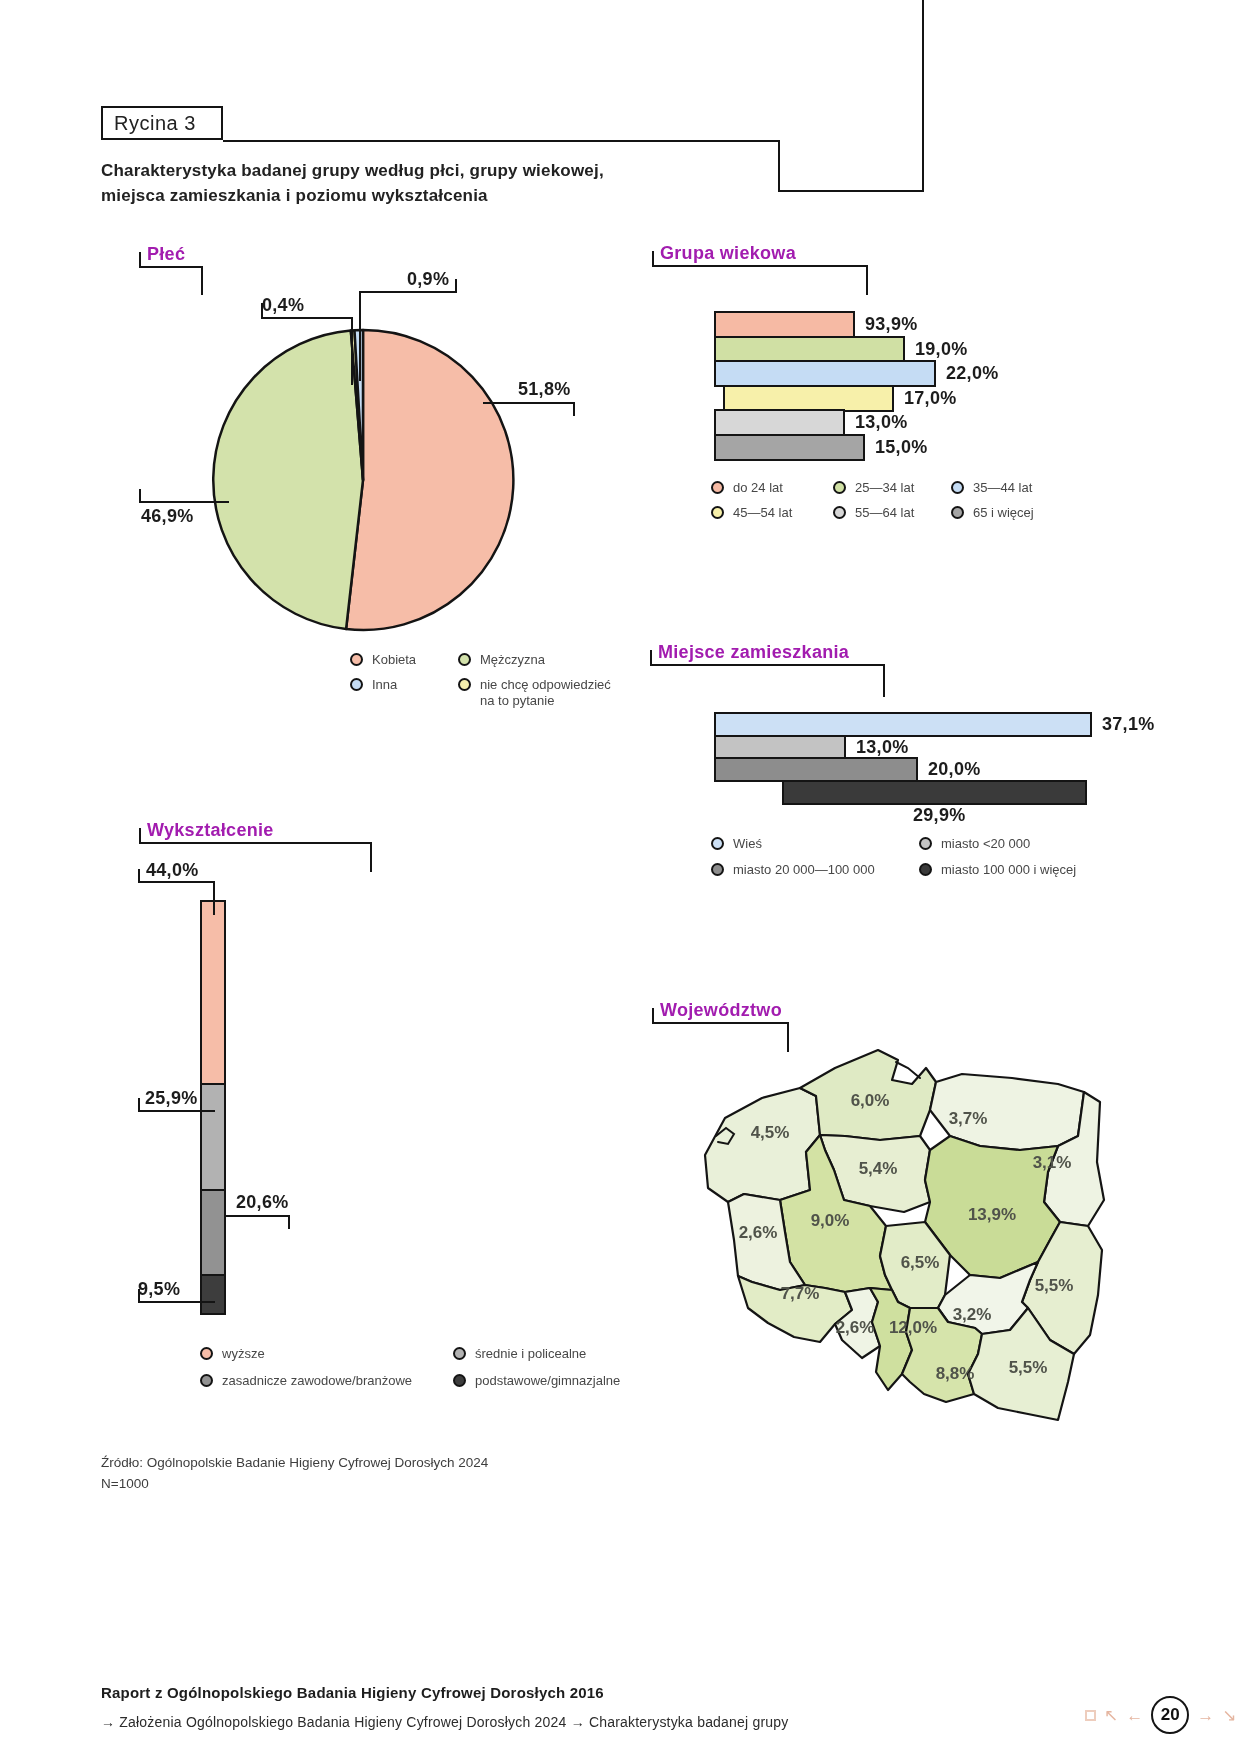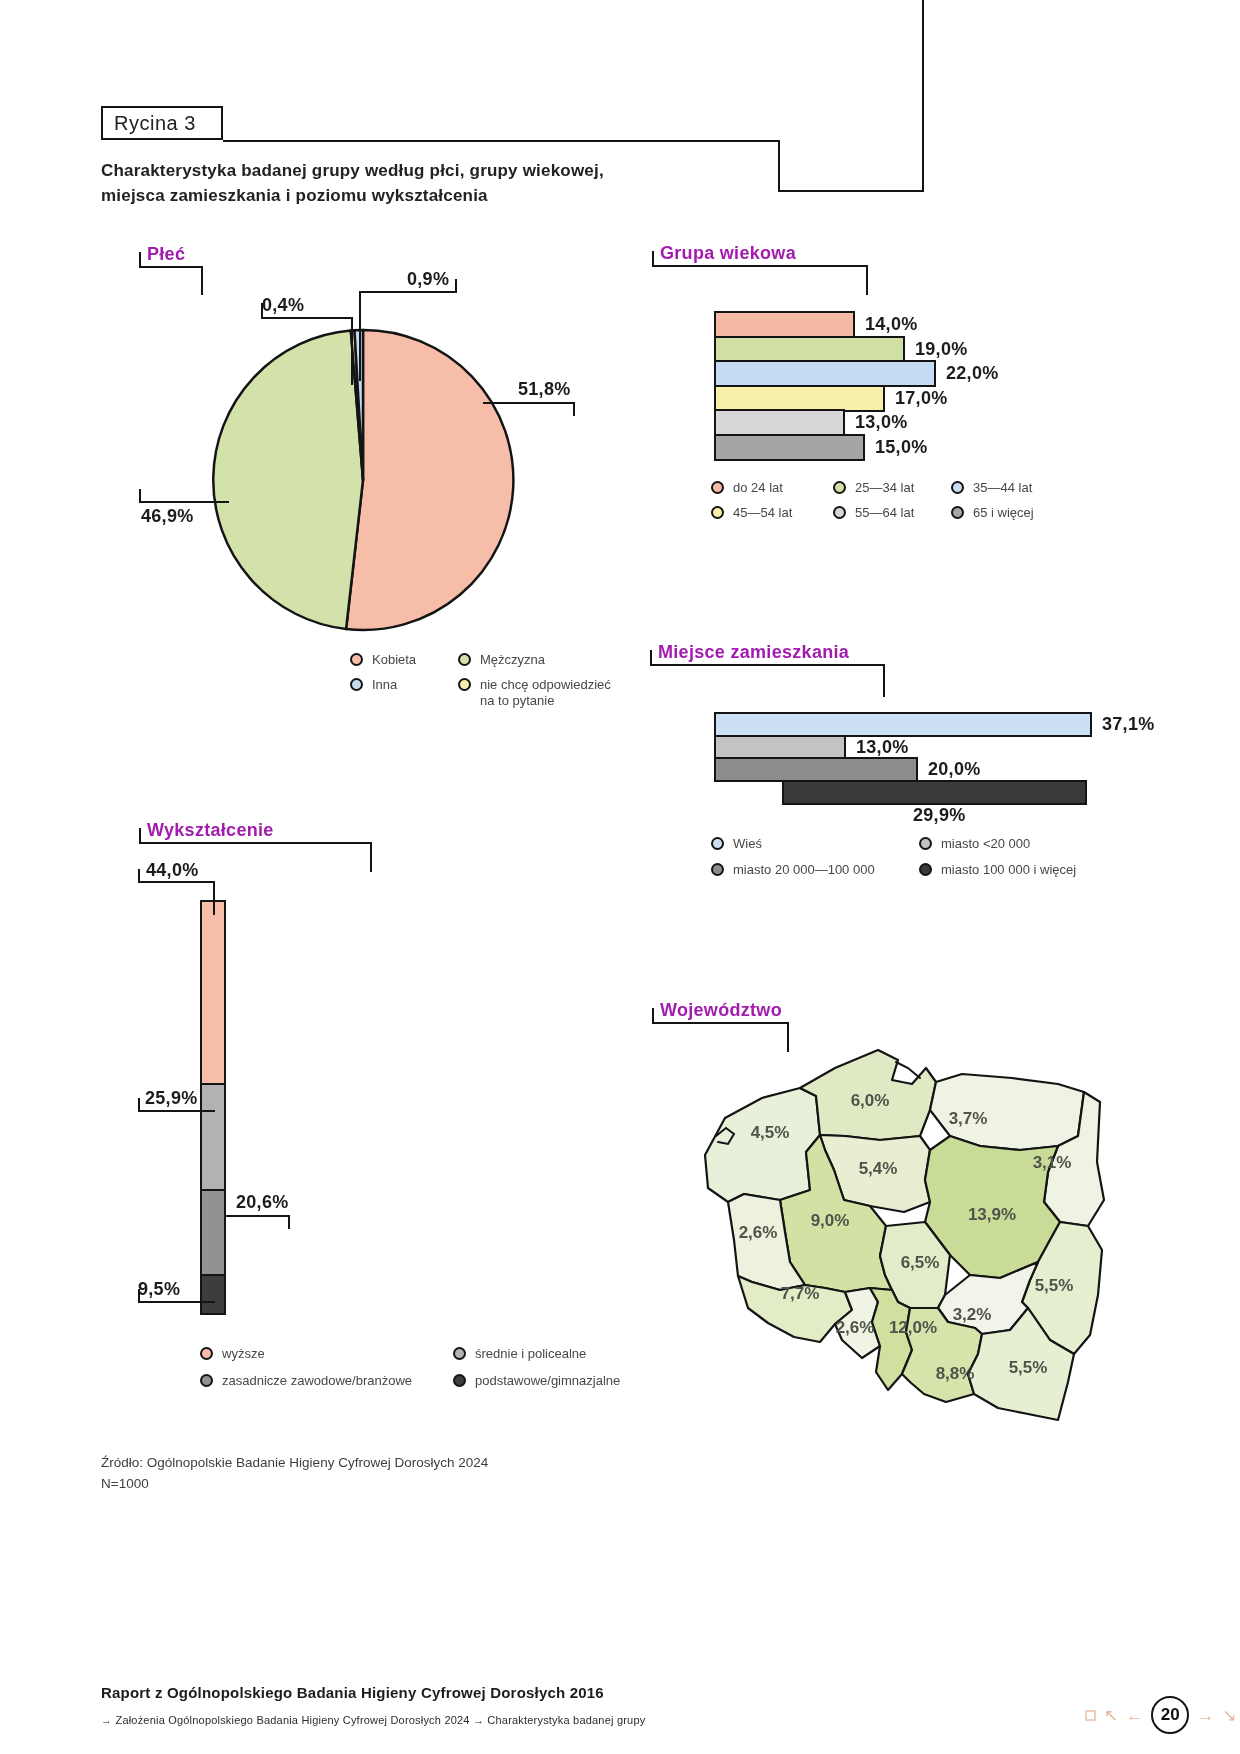--- a/index.html
+++ b/index.html
@@ -51,21 +51,21 @@
   .map-label { font-family:"Liberation Sans", sans-serif; font-size:17px; font-weight:600;
     fill:#50534a; text-anchor:middle; }
 
   
   #pie-svg { position:absolute; left:203px; top:320px; z-index:4; }
   #pie-svg .slice { stroke:#141414; stroke-width:2.5; stroke-linejoin:round; }
 
   .source { position:absolute; left:101px; top:1452px; font-size:13.5px; line-height:21px; color:#3e3e3e; }
 
   .footer-title { position:absolute; left:101px; top:1684px; font-size:15px; font-weight:700; color:#1d1d1d; letter-spacing:.2px; }
-  .footer-crumb { position:absolute; left:101px; top:1714px; font-size:11px; color:#2c2c2c; letter-spacing:.2px; }
+  .footer-crumb { position:absolute; left:101px; top:1714px; font-size:14px; color:#2c2c2c; letter-spacing:.2px; }
 
   .page-nav { position:absolute; left:1085px; top:1694px; height:42px; display:flex;
     align-items:center; gap:8px; z-index:7; }
   .nav-square { width:11px; height:11px; border:2px solid #eecdbd; display:inline-block; }
   .nav-arrow { font-size:17px; color:#e5b5a0; line-height:1; }
   .page-circle { width:38px; height:38px; border:2.5px solid #141414; border-radius:50%;
     display:flex; align-items:center; justify-content:center; font-size:17px; font-weight:700; color:#111; background:#fff; }
 </style>
 </head>
 <body>
@@ -133,31 +133,31 @@
     </div>
 
   <div class="sec-title" style="left:660px;top:243px">Grupa wiekowa</div>
   <div class="lnv" style="left:652px;top:251px;height:14px"></div>
   <div class="lnh" style="left:652px;top:265px;width:216px"></div>
   <div class="lnv" style="left:866px;top:265px;height:30px"></div>
 
   <div class="hbars" id="age-bars" style="left:714px;top:311px">
       <div class="hbar-row" style="height: 27px;">
         <div class="hbar" style="width: 141px; background: rgb(246, 186, 164);"></div>
-        <span class="hbar-label">14,0%</span>
+        <span class="hbar-label">93,9%</span>
       </div>
       <div class="hbar-row" style="height: 27px;">
         <div class="hbar" style="width: 191px; background: rgb(208, 224, 164);"></div>
         <span class="hbar-label">19,0%</span>
       </div>
       <div class="hbar-row" style="height: 27px;">
         <div class="hbar" style="width: 222px; background: rgb(197, 220, 244);"></div>
         <span class="hbar-label">22,0%</span>
       </div>
-      <div class="hbar-row" style="height: 27px;">
+      <div class="hbar-row" style="height: 27px; margin-left: 9px;">
         <div class="hbar" style="width: 171px; background: rgb(247, 240, 170);"></div>
         <span class="hbar-label">17,0%</span>
       </div>
       <div class="hbar-row" style="height: 27px;">
         <div class="hbar" style="width: 131px; background: rgb(215, 215, 215);"></div>
         <span class="hbar-label">13,0%</span>
       </div>
       <div class="hbar-row" style="height: 27px;">
         <div class="hbar" style="width: 151px; background: rgb(165, 165, 165);"></div>
         <span class="hbar-label">15,0%</span>

